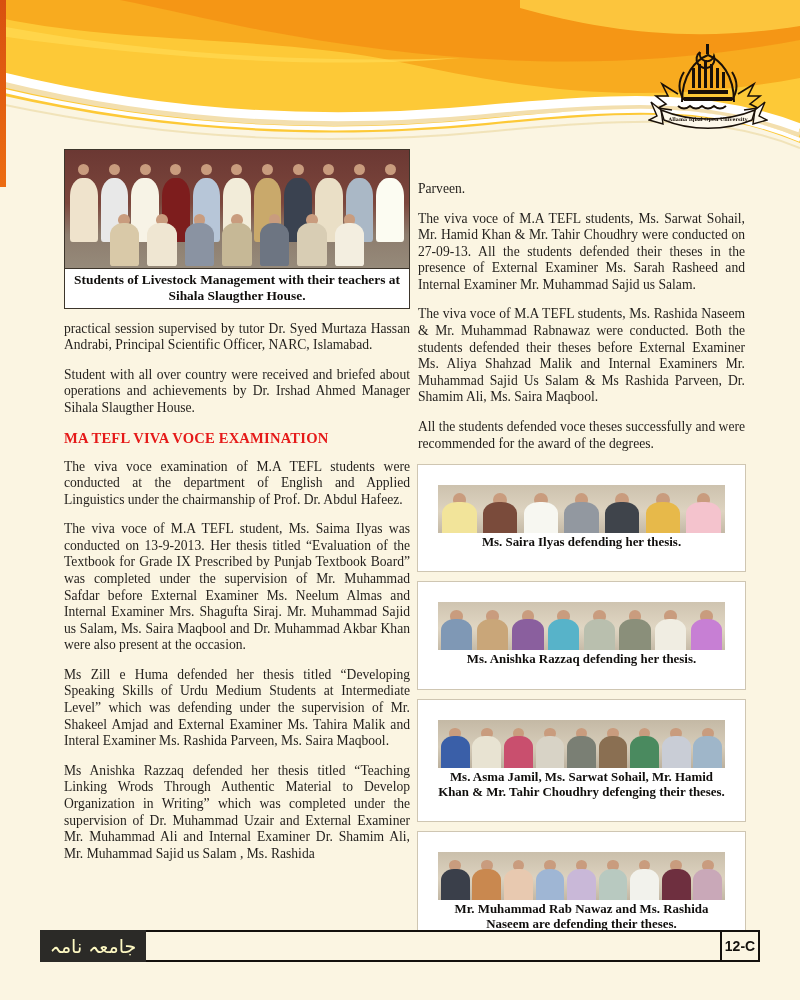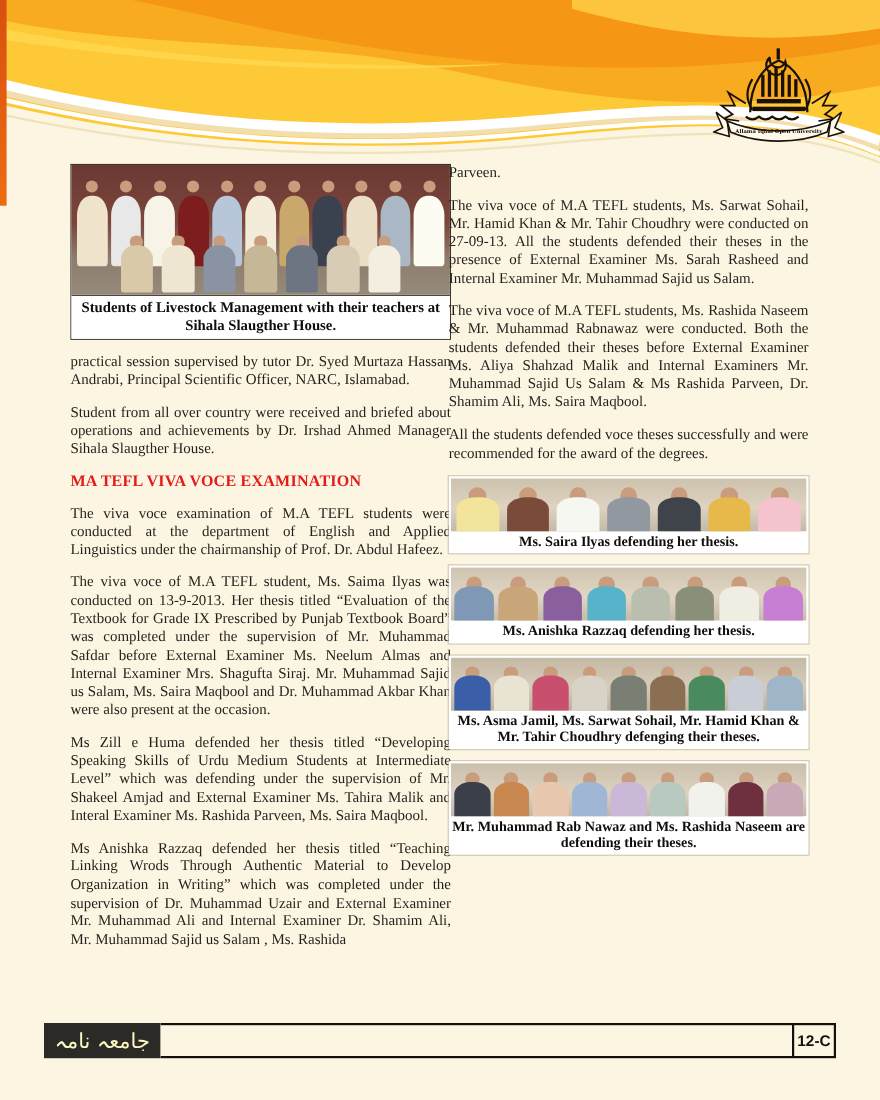--- a/index.html
+++ b/index.html
@@ -7,31 +7,31 @@
         font-family:"Liberation Serif",serif;color:#221f1c;}
   
   .header{position:absolute;left:0;top:0;width:800px;height:150px;}
   .header svg.waves{display:block;width:800px;height:150px;}
   .edge-strip{position:absolute;left:0;top:0;width:6px;height:187px;
               background:linear-gradient(#d8500f,#ec6c12);}
   .logo{position:absolute;left:648px;top:40px;width:120px;height:100px;}
   
   .col{position:absolute;top:149px;}
   .col-left{left:64px;width:346px;}
-  .col-right{left:408px;width:327px;}
+  .col-right{left:418px;width:327px;margin-top:32px;}
   .col p{margin:0 0 13px;font-size:13.6px;line-height:1.22;text-align:justify;}
   .heading{color:#e51a19;font-size:14.6px;font-weight:bold;text-align:left;
            margin:4px 0 12px;letter-spacing:.2px;}
   
   figure{margin:0;}
   .framed{border:1px solid #3c352b;background:#fff;margin:0 0 12px;}
   .cap{font-weight:bold;font-size:13.4px;line-height:1.18;text-align:center;
        color:#100e0c;background:#fff;padding:3px 2px 4px;}
   .framed .cap{border-top:1px solid #3c352b;}
-  .pb{background:#fff;padding:2px;margin:0 0 11px;box-shadow:0 0 0 1px rgba(125,112,88,.35);}
+  .pb{background:#fff;padding:20px;margin:0 0 11px;box-shadow:0 0 0 1px rgba(125,112,88,.35);}
   .pb .cap{font-size:12.9px;padding:2px 0 1px;}
   .photo{position:relative;overflow:hidden;}
   .photo.tall{height:118px;}
   .photo.strip{height:48px;}
   .person{position:absolute;}
   .person::before{content:"";position:absolute;top:0;left:50%;margin-left:-20%;
                   width:40%;padding-top:40%;border-radius:50%;background:#c99c7e;}
   .person::after{content:"";position:absolute;left:0;right:0;top:18%;bottom:0;
                  background:var(--c);border-radius:45% 45% 10% 10% / 28% 28% 6% 6%;}
   .photo-stack{margin-top:4px;}
@@ -112,21 +112,21 @@
           <span class="person" style="left: 23.9167%; bottom: 2px; width: 8.5%; height: 52px; --c: #efe6d2; z-index: 2;"></span>
           <span class="person" style="left: 34.8333%; bottom: 2px; width: 8.5%; height: 52px; --c: #8a93a2; z-index: 2;"></span>
           <span class="person" style="left: 45.75%; bottom: 2px; width: 8.5%; height: 52px; --c: #c6b896; z-index: 2;"></span>
           <span class="person" style="left: 56.6667%; bottom: 2px; width: 8.5%; height: 52px; --c: #6d7582; z-index: 2;"></span>
           <span class="person" style="left: 67.5833%; bottom: 2px; width: 8.5%; height: 52px; --c: #d8cdb4; z-index: 2;"></span>
           <span class="person" style="left: 78.5%; bottom: 2px; width: 8.5%; height: 52px; --c: #f3eee0; z-index: 2;"></span>
         </div>
       <figcaption class="cap">Students of Livestock Management with their teachers at Sihala Slaugther House.</figcaption>
     </figure>
     <p>practical session supervised by tutor Dr. Syed Murtaza Hassan Andrabi, Principal Scientific Officer, NARC, Islamabad.</p>
-    <p>Student from all over country were received and briefed about operations and achievements by Dr. Irshad Ahmed Manager Sihala Slaugther House.</p>
+    <p>Student with all over country were received and briefed about operations and achievements by Dr. Irshad Ahmed Manager Sihala Slaugther House.</p>
     <div class="heading">MA TEFL VIVA VOCE EXAMINATION</div>
     <p>The viva voce examination of M.A TEFL students were conducted at the department of English and Applied Linguistics under the chairmanship of Prof. Dr. Abdul Hafeez.</p>
     <p>The viva voce of M.A TEFL student, Ms. Saima Ilyas was conducted on 13-9-2013.  Her thesis titled “Evaluation of the Textbook for Grade IX Prescribed by Punjab Textbook Board” was completed under the supervision of Mr. Muhammad Safdar before External Examiner Ms. Neelum Almas and Internal Examiner Mrs. Shagufta Siraj. Mr. Muhammad Sajid us Salam, Ms. Saira Maqbool and Dr. Muhammad Akbar Khan were also present at the occasion.</p>
     <p>Ms Zill e Huma defended her thesis titled “Developing Speaking Skills of Urdu Medium Students at Intermediate Level” which was defending under the supervision of Mr. Shakeel Amjad and External Examiner Ms. Tahira Malik and Interal Examiner Ms. Rashida Parveen, Ms. Saira Maqbool.</p>
     <p>Ms Anishka Razzaq defended her thesis titled “Teaching Linking Wrods Through Authentic Material to Develop Organization in Writing” which was completed under the supervision of Dr. Muhammad Uzair and External Examiner Mr. Muhammad Ali and Internal Examiner Dr. Shamim Ali, Mr. Muhammad Sajid us Salam , Ms. Rashida</p>
   </div>
 
   <div class="col col-right">
     <p>Parveen.</p>
     <p>The viva voce of M.A TEFL students, Ms. Sarwat Sohail, Mr. Hamid Khan &amp; Mr. Tahir Choudhry were conducted on 27-09-13.  All the students defended their theses in the presence of External Examiner Ms. Sarah Rasheed and Internal Examiner Mr. Muhammad Sajid us Salam.</p>

